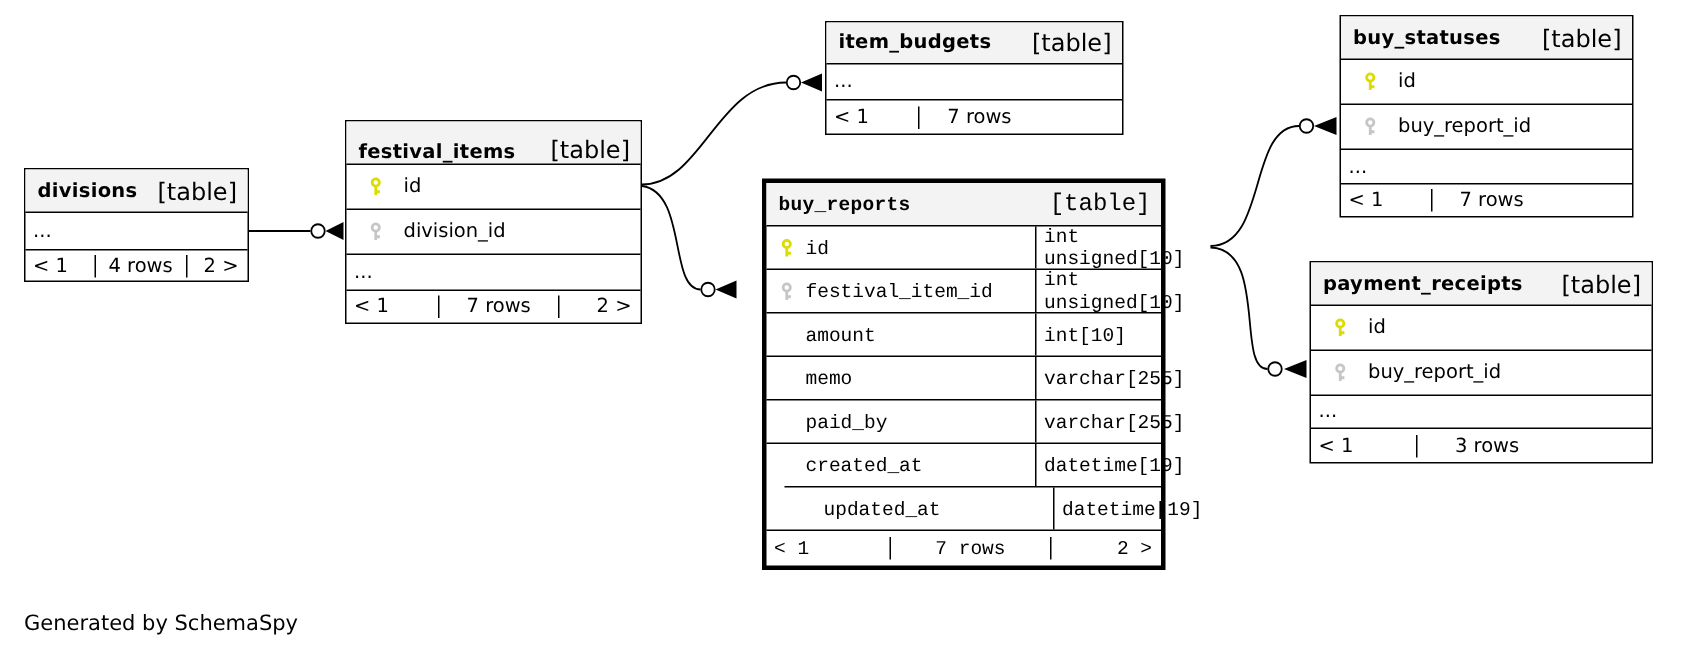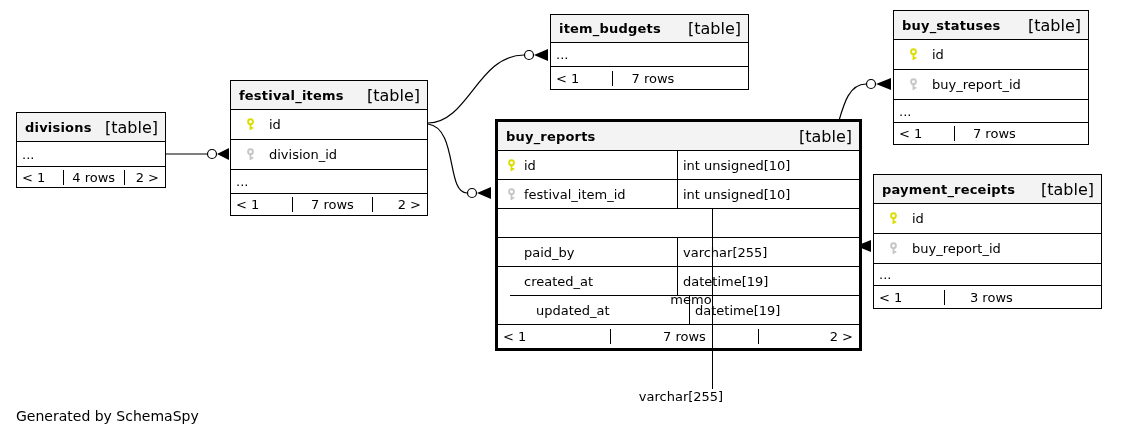--- a/index.html
+++ b/index.html
@@ -66,21 +66,21 @@
     </div>
     <div class="row dots" style="height:25px;">...</div>
     <div class="row ftr" style="height:21px;">
       <div class="fc fc1">&lt; 1</div>
       <div class="fc fc2">4 rows</div>
       <div class="fc fc3">2 &gt;</div>
     </div>
   </div>
 
   <div class="tbl" style="left:230px;top:80px;width:198px;">
-    <div class="hdr" style="height:28px;">
+    <div class="hdr" style="height:28px;align-items:flex-end;">
       <span class="nm">festival_items</span>
       <span class="tg">[table]</span>
     </div>
     <div class="row" style="height:30px;">
       <span class="kcell k-wide">
         <svg class="key pk" viewBox="0 0 14 14">
             <circle cx="7" cy="4" r="2.6" fill="none" stroke="currentColor" stroke-width="2"></circle>
             <path d="M7 6.6 V13 M7 10.6 H10" stroke="currentColor" stroke-width="2" fill="none"></path>
           </svg>
       </span>
@@ -109,21 +109,21 @@
       <span class="tg">[table]</span>
     </div>
     <div class="row dots" style="height:24px;">...</div>
     <div class="row ftr" style="height:23px;">
       <div class="fc fc1">&lt; 1</div>
       <div class="fc fc2">7 rows</div>
       <div class="fc fc3"></div>
     </div>
   </div>
 
-  <div class="tbl focus" style="left:495px;top:119px;width:367px;">
+  <div class="tbl focus" style="left:508px;top:119px;width:269px;font-family:Liberation Mono, monospace;">
     <div class="hdr" style="height:28px;">
       <span class="nm">buy_reports</span>
       <span class="tg">[table]</span>
     </div>
 
     <div class="row" style="height:29px;">
       <span class="namecell">
         <span class="kcell k-narrow">
           <svg class="key pk" viewBox="0 0 14 14">
               <circle cx="7" cy="4" r="2.6" fill="none" stroke="currentColor" stroke-width="2"></circle>
@@ -139,21 +139,28 @@
         <span class="kcell k-narrow">
           <svg class="key fk" viewBox="0 0 14 14">
               <circle cx="7" cy="4" r="2.6" fill="none" stroke="currentColor" stroke-width="2"></circle>
               <path d="M7 6.6 V13 M7 10.6 H10" stroke="currentColor" stroke-width="2" fill="none"></path>
             </svg>
         </span>
         <span>festival_item_id</span>
       </span>
       <span class="typecell">int unsigned[10]</span>
     </div>
-    <div class="row" style="height:29px;flex-direction:column;">
+    <div class="row" style="height:29px;">
+      <span class="namecell">
+        <span class="kcell k-narrow"></span>
+        <span>amount</span>
+      </span>
+      <span class="typecell">int[10]</span>
+    </div>
+    <div class="row" style="height:29px;">
       <span class="namecell">
         <span class="kcell k-narrow"></span>
         <span>memo</span>
       </span>
       <span class="typecell">varchar[255]</span>
     </div>
     <div class="row" style="height:29px;">
       <span class="namecell">
         <span class="kcell k-narrow"></span>
         <span>paid_by</span>

